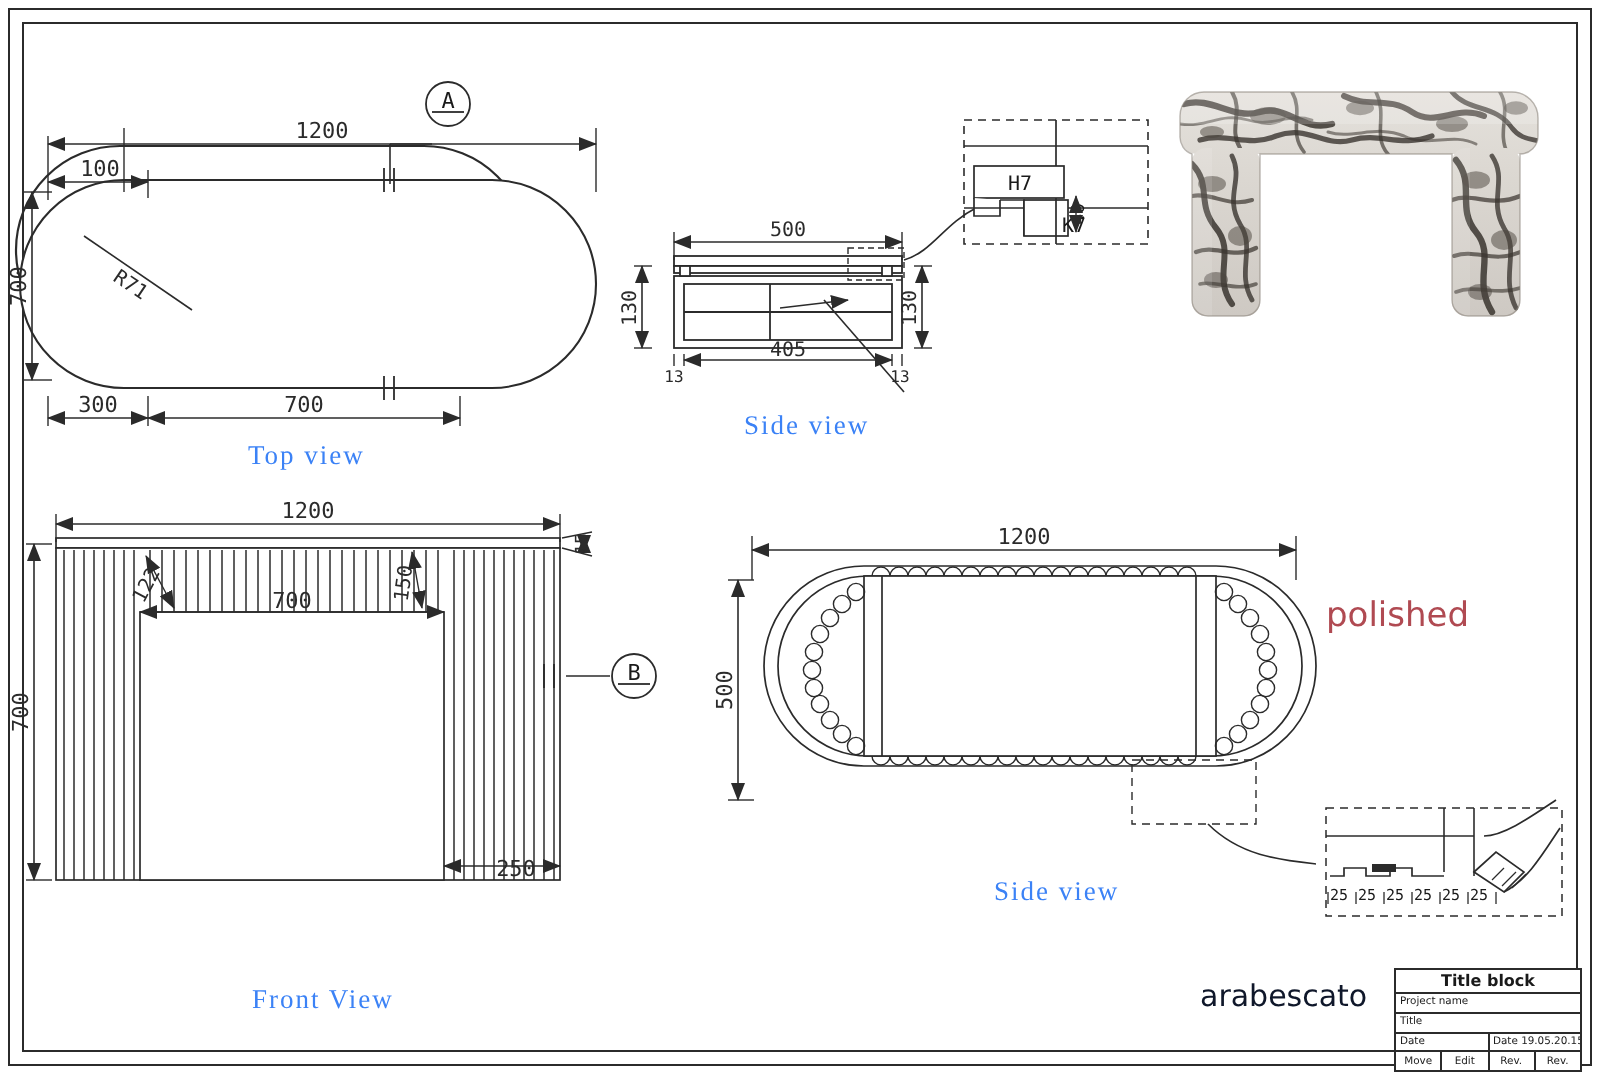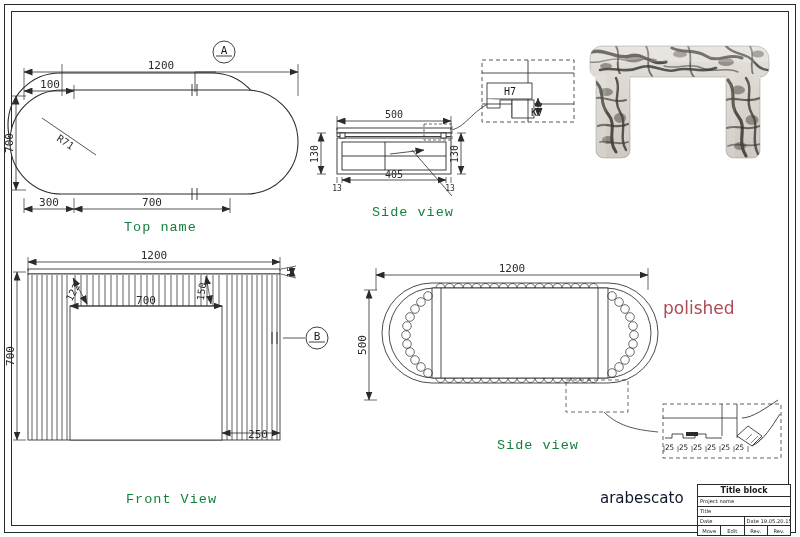--- a/index.html
+++ b/index.html
@@ -5,22 +5,22 @@
   html,body{margin:0;padding:0;background:#ffffff;}
   body{width:800px;height:537px;overflow:hidden;
        font-family:"DejaVu Sans Mono","Liberation Mono",monospace;
        color:#1a1a1a;}
   #sheet{position:relative;width:800px;height:537px;background:#fff;}
   .frame{position:absolute;border:1.3px solid #2b2b2b;box-sizing:border-box;}
   .outer-frame{left:4px;top:4px;width:792px;height:529px;}
   .inner-frame{left:11px;top:11px;width:778px;height:515px;}
   svg.layer{position:absolute;left:0;top:0;width:800px;height:537px;
             pointer-events:none;}
-  .viewname{position:absolute;font-family:Liberation Mono, monospace;
-            font-size:13.5px;color:#15803d;letter-spacing:1px;white-space:nowrap;}
+  .viewname{position:absolute;font-family:Liberation Serif, serif;
+            font-size:13.5px;color:#3b82f6;letter-spacing:1px;white-space:nowrap;}
   .noteword{position:absolute;font-family:"DejaVu Sans","Liberation Sans",sans-serif;
             white-space:nowrap;}
   #polished{left:663px;top:298px;font-size:17px;color:#b04a52;}
   #arabescato{left:600px;top:489px;font-size:15px;color:#0f172a;}
   
   #titleblock{position:absolute;left:697px;top:484px;width:94px;
               border:1px solid #2b2b2b;box-sizing:border-box;background:#fff;
               font-family:"DejaVu Sans","Liberation Sans",sans-serif;}
   #titleblock .tb-row{display:flex;border-top:1px solid #2b2b2b;justify-content:flex-end;}
   #titleblock .tb-row:first-child{border-top:none;}
@@ -484,21 +484,21 @@
         <rect x="150" y="52" width="9" height="84" fill="#ffffff" opacity=".1"></rect>
       </g>
 
       <path d="M14,36 A12,12 0 0 1 26,24 L180,24 A13,13 0 0 1 193,37 L193,46
                A9,9 0 0 1 184,55 L184,128 A8,8 0 0 1 176,136 L158,136
                A8,8 0 0 1 150,128 L150,55 L54,55 L54,128 A8,8 0 0 1 46,136
                L28,136 A8,8 0 0 1 20,128 L20,55 A9,9 0 0 1 14,46 Z" fill="none" stroke="#8d877f" stroke-width="0.7" opacity=".6"></path>
     </svg>
   </div>
 
-  <div class="viewname" style="left:124px;top:220px;">Top name</div>
+  <div class="viewname" style="left:124px;top:220px;">Top view</div>
   <div class="viewname" style="left:372px;top:205px;">Side view</div>
   <div class="viewname" style="left:126px;top:453px;margin-top:39px;">Front View</div>
   <div class="viewname" style="left:497px;top:438px;">Side view</div>
 
   <div class="noteword" id="polished">polished</div>
   <div class="noteword" id="arabescato">arabescato</div>
 
   <div id="titleblock">
     <div class="tb-row">
       <div class="tb-head" style="flex:1">Title block</div>

